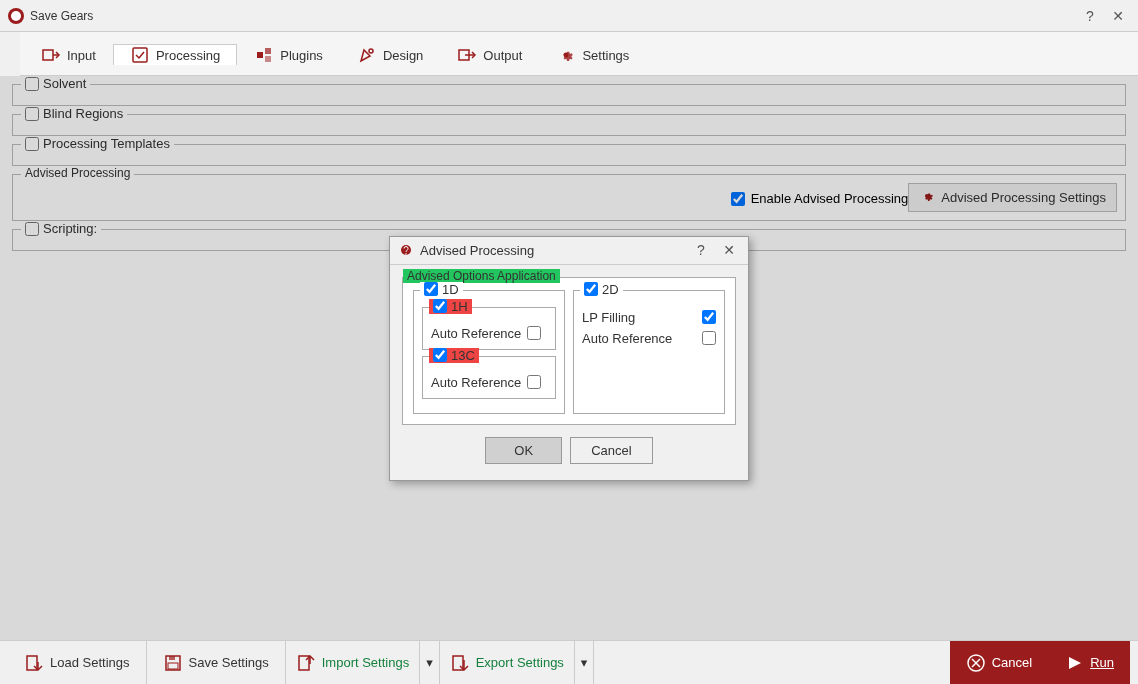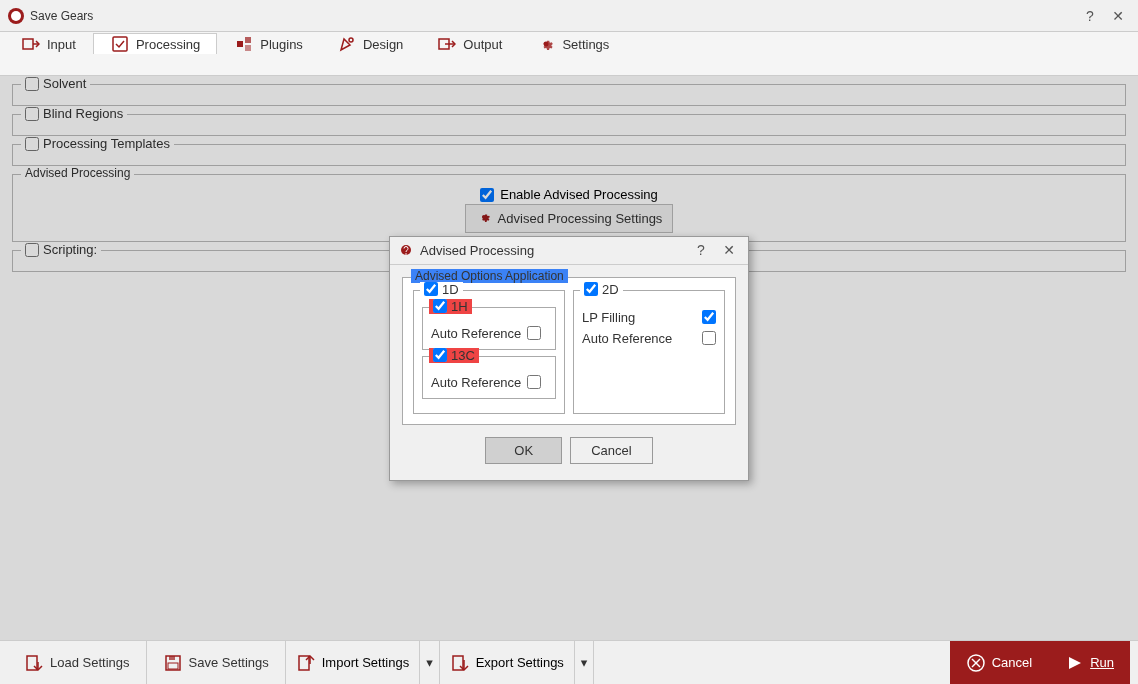--- a/index.html
+++ b/index.html
@@ -18,23 +18,24 @@
     .titlebar-icon { width: 16px; height: 16px; background: #9b1c1c; border-radius: 50%; margin-right: 6px; display: flex; align-items: center; justify-content: center; }
     .titlebar-title { flex: 1; font-size: 12px; color: #333; }
     .titlebar-controls { display: flex; gap: 4px; }
     .titlebar-btn { width: 24px; height: 18px; background: none; border: none; cursor: pointer; font-size: 14px; color: #555; display: flex; align-items: center; justify-content: center; }
 
     
     .tabbar {
       background: #f5f5f5;
       height: 44px;
       display: flex;
-      align-items: flex-start;
+      align-items: center;
       border-bottom: 1px solid #ccc;
       padding: 0 4px;
+      margin-left: 20px;
     }
     .tab {
       display: flex;
       align-items: center;
       padding: 0 16px;
       cursor: pointer;
       border: 1px solid transparent;
       border-bottom: none;
       gap: 6px;
       font-size: 13px;
@@ -106,23 +107,22 @@
       top: -9px;
       left: 8px;
       background: white;
       padding: 0 4px;
       font-size: 12px;
       color: #333;
     }
     .advised-row {
       display: flex;
       align-items: center;
-      justify-content: flex-start;
+      justify-content: flex-end;
       padding: 4px 0 2px;
-      flex-direction: column;
     }
     .advised-settings-btn {
       display: flex;
       align-items: center;
       gap: 6px;
       background: #f0f0f0;
       border: 1px solid #bbb;
       padding: 4px 10px;
       cursor: pointer;
       font-size: 12px;
@@ -196,21 +196,21 @@
       background: none;
       border: none;
       border-right: 1px solid #ccc;
     }
     .split-main {
       display: flex;
       align-items: center;
       gap: 6px;
       padding: 6px 10px;
       cursor: pointer;
-      color: #000000;
+      color: #15803d;
     }
     .split-arrow {
       padding: 6px 6px;
       cursor: pointer;
       color: #333;
       border-left: 1px solid #ccc;
       height: 100%;
       display: flex;
       align-items: center;
     }
@@ -252,22 +252,22 @@
     .modal-outer-group {
       border: 1px solid #aaa;
       position: relative;
       padding: 12px 10px 10px;
       background: white;
       margin-bottom: 12px;
     }
     .modal-outer-legend {
       position: absolute;
       top: -9px;
-      left: 8px;
-      background: #3b82f6;
+      left: 0;
+      background: #22c55e;
       padding: 0 4px;
       font-size: 12px;
       color: #333;
     }
 
     .modal-inner-row {
       display: flex;
       gap: 8px;
     }
 

